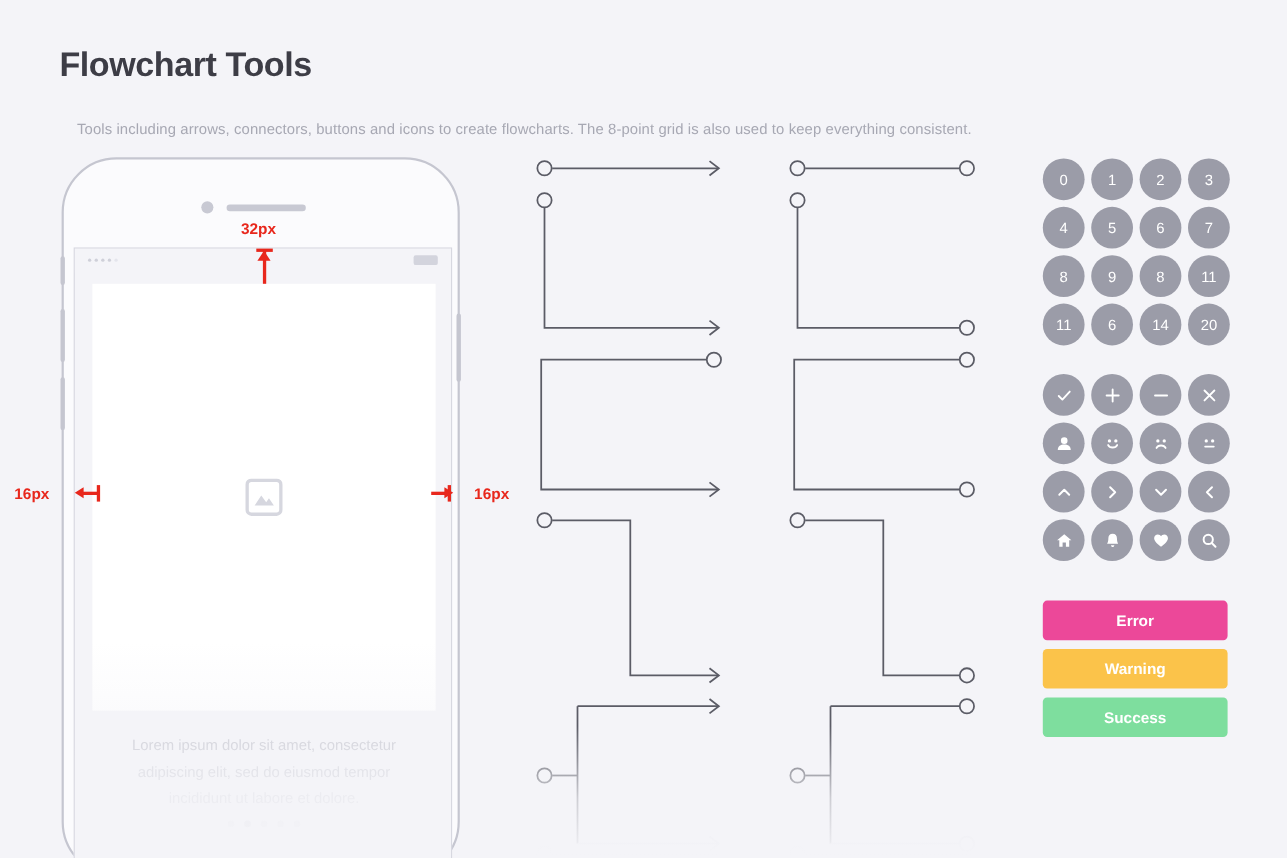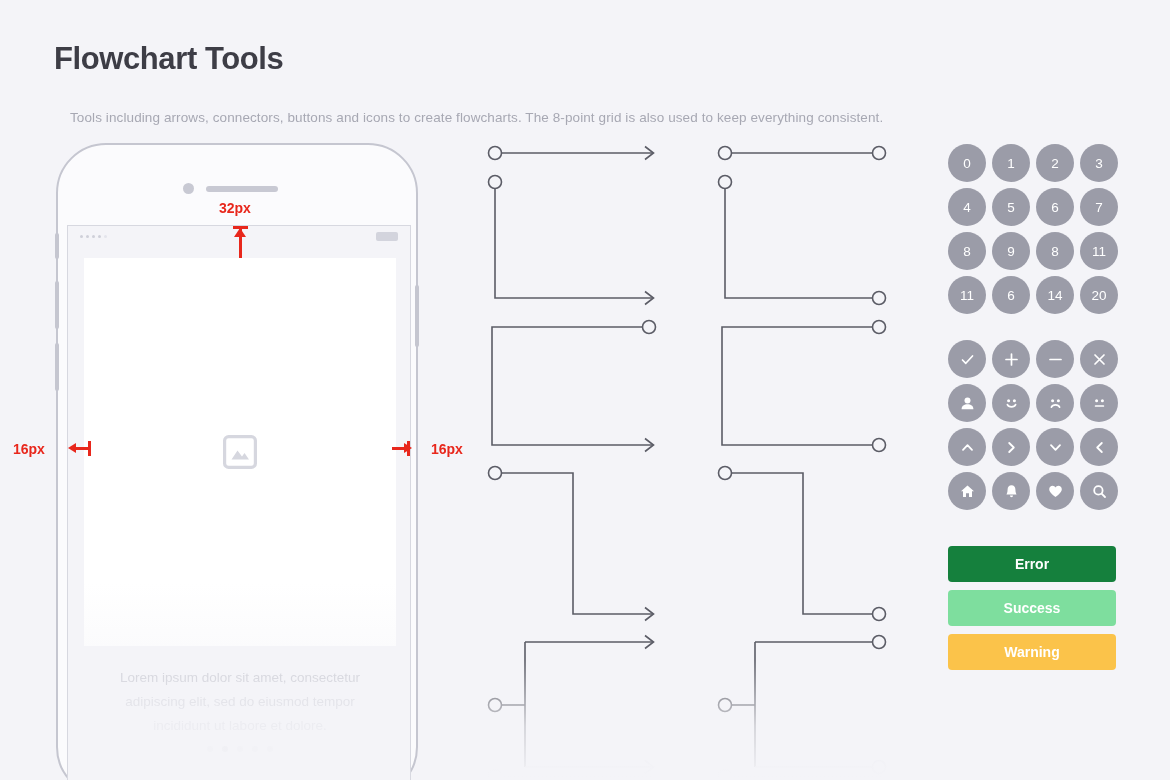--- a/index.html
+++ b/index.html
@@ -470,18 +470,18 @@
     </div>
     <div class="badge">
       <svg width="17" height="17" viewBox="0 0 17 17" fill="none" stroke="#fff" stroke-width="1.8" stroke-linecap="round">
           <circle cx="7.4" cy="7.4" r="4.2"></circle>
           <path d="M10.6 10.6 L14 14"></path>
         </svg>
     </div>
   </div>
 
   <div id="status-buttons">
-    <div class="status-button" style="background:#15803d">Error</div>
+    <div class="status-button" style="background:#ec4899">Error</div>
+    <div class="status-button" style="background:#fbc34a">Warning</div>
     <div class="status-button" style="background:#7ede9e">Success</div>
-    <div class="status-button" style="background:#fbc34a">Warning</div>
   </div>
 
 </div>
 
 </body></html>

